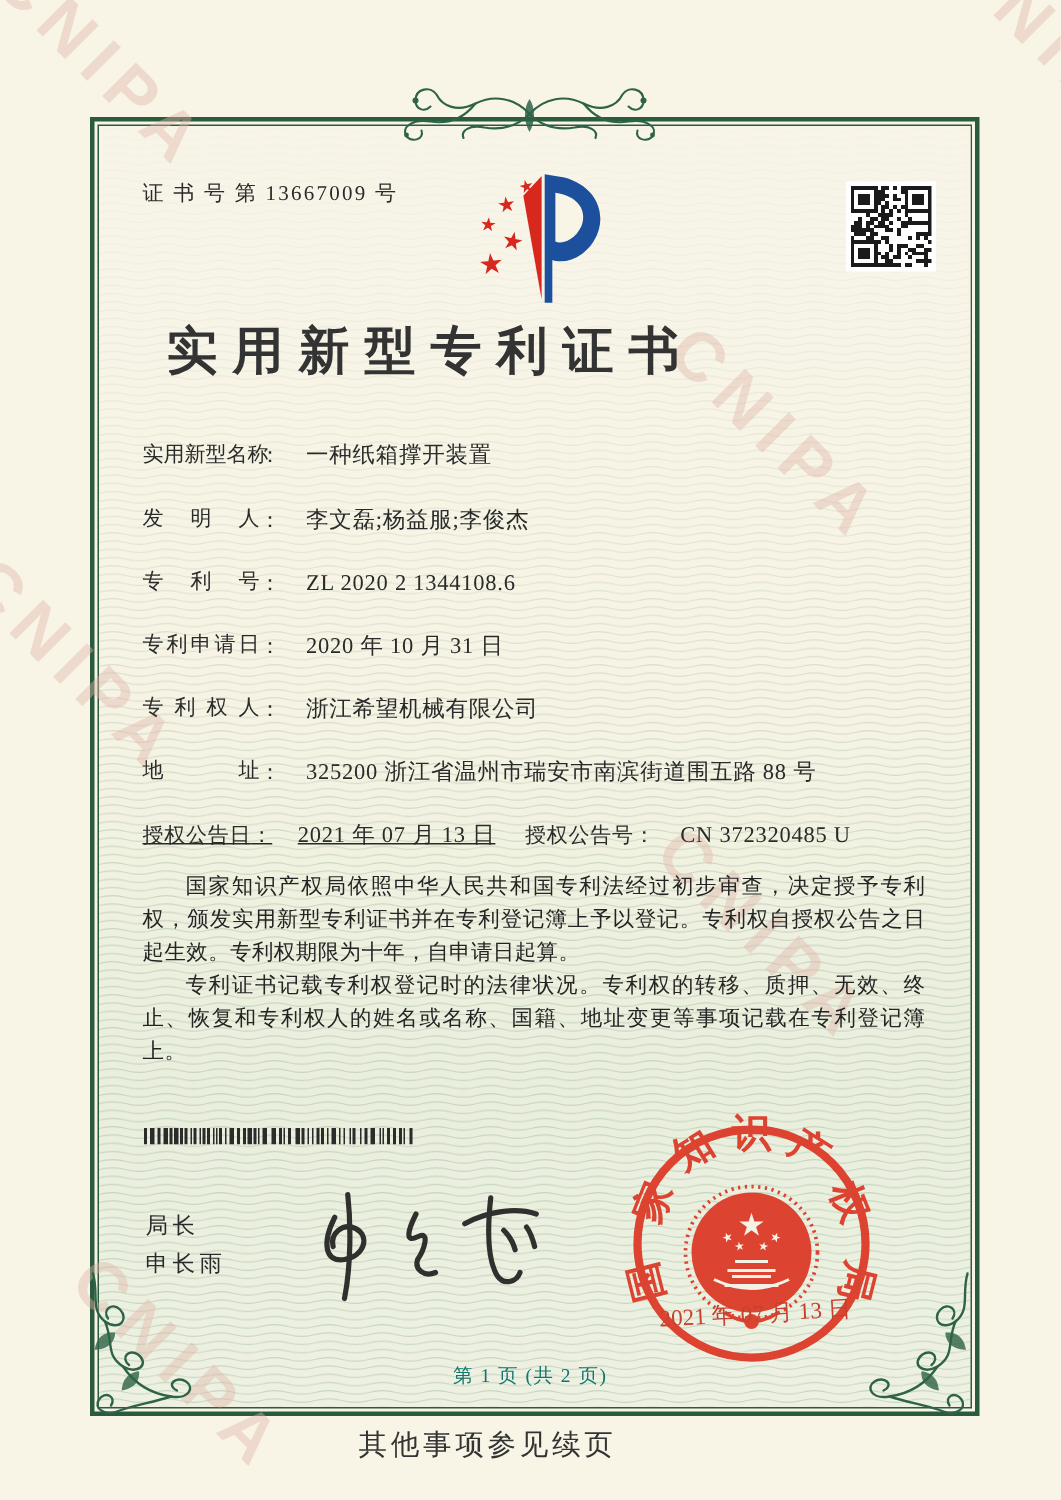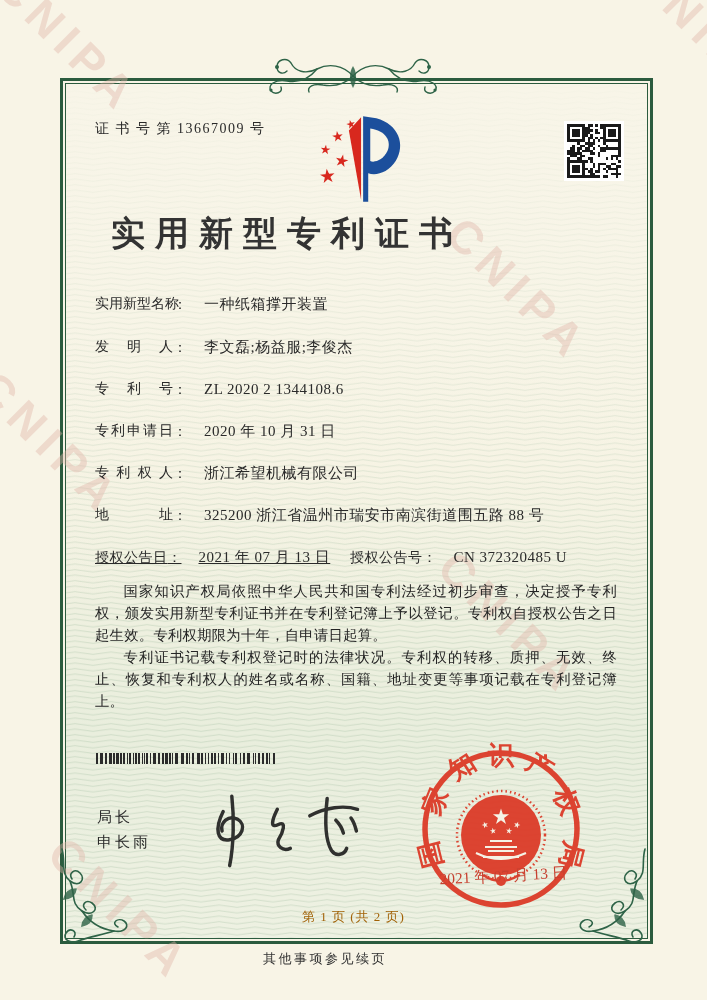--- a/index.html
+++ b/index.html
@@ -53,22 +53,22 @@
   .glabel{font-size:14px;letter-spacing:0.5px;}
   .paras{position:absolute;left:95px;top:580px;width:522px;font-size:14.3px;line-height:22px;
     text-align:justify;color:#242424;letter-spacing:0.3px;}
   .paras p{margin:0;text-indent:2em;}
   .barcode{position:absolute;left:96px;top:750px;width:185px;height:11px;}
   .barcode svg{width:100%;height:100%;fill:#2b2b2b;}
   .dtitle{position:absolute;left:97px;top:808px;font-size:15px;letter-spacing:3px;}
   .dname{position:absolute;left:97px;top:833px;font-size:15px;letter-spacing:3px;}
   .sig{position:absolute;left:205px;top:792px;}
   .seal{position:absolute;left:401px;top:729px;mix-blend-mode:multiply;opacity:.95;}
-  .pageinfo{position:absolute;left:0;top:908px;width:707px;text-align:center;font-size:13px;letter-spacing:1px;color:#a16207;}
-  .footnote{position:absolute;left:0;top:950px;width:650px;text-align:center;font-size:13px;letter-spacing:2.5px;color:#333;}
+  .pageinfo{position:absolute;left:0;top:908px;width:707px;text-align:center;font-size:13px;letter-spacing:1px;color:#0f766e;}
+  .footnote{position:absolute;left:0;top:950px;width:650px;text-align:center;font-size:19px;letter-spacing:2.5px;color:#333;}
 </style>
 </head>
 <body>
 
 <span class="wm wm1">CNIPA</span>
 <span class="wm wm2">CNIPA</span>
 <span class="wm wm3">CNIPA</span>
 <span class="wm wm4">CNIPA</span>
 <span class="wm wm5">CNIPA</span>
 <span class="wm wm6">CNIPA</span>

